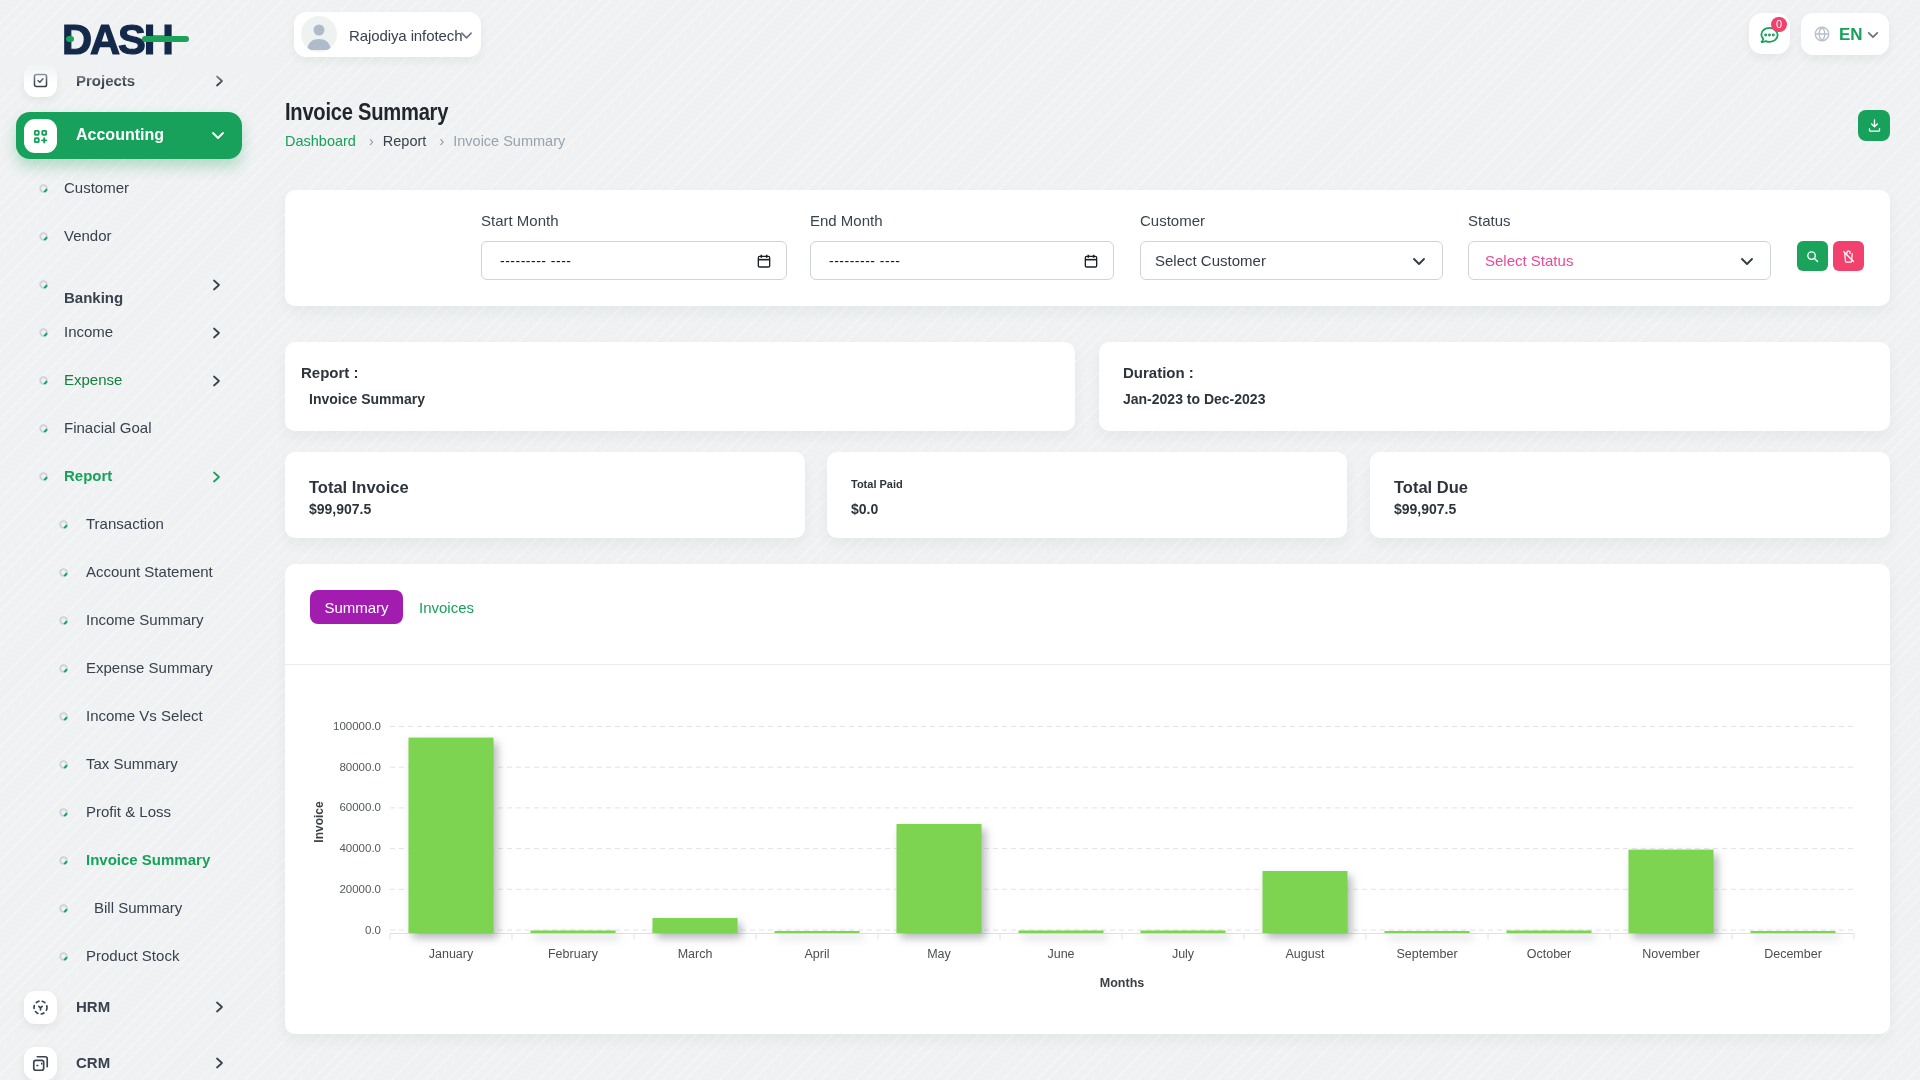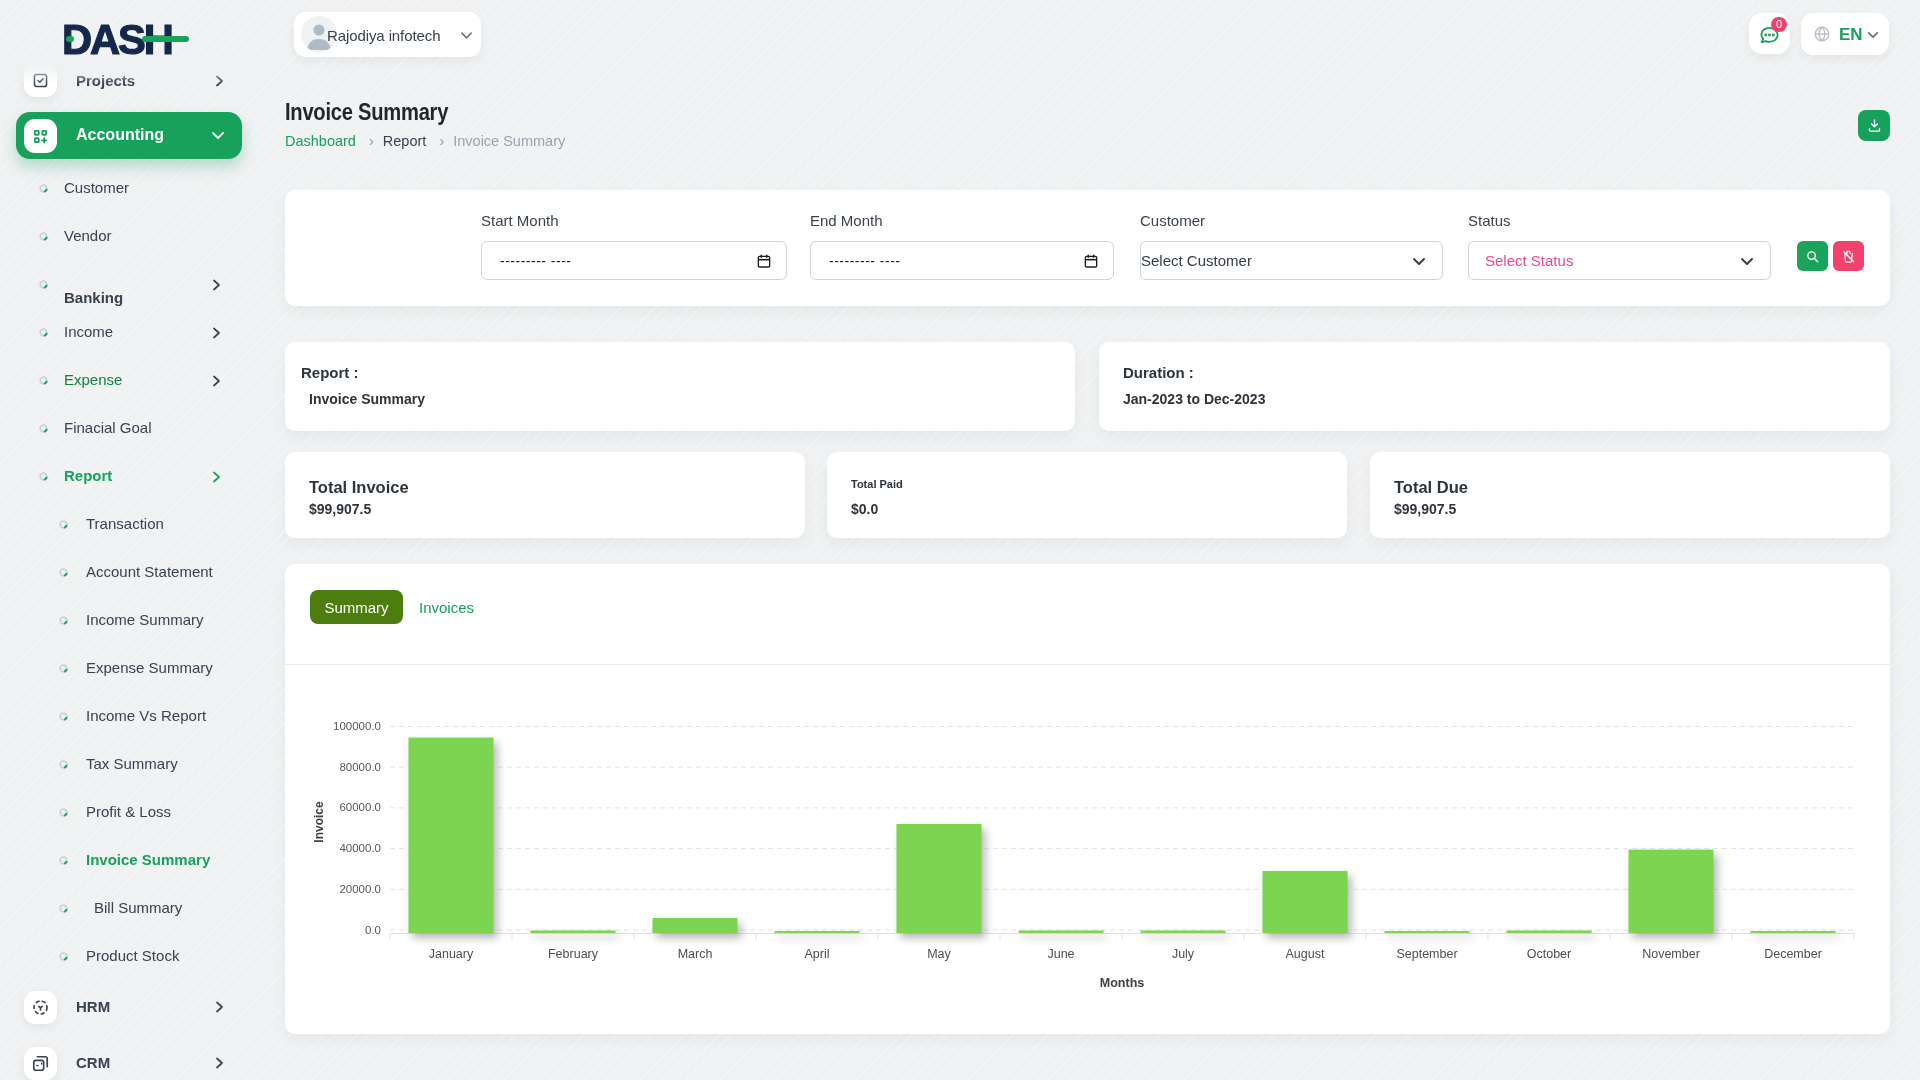--- a/index.html
+++ b/index.html
@@ -116,21 +116,21 @@
   <div class="mitem" style="left:86px; top:611.0px; color:#39424e; font-weight:500;">Income Summary</div>
   <svg class="abs" style="left:59.2px; top:664.0px;" width="9" height="9" viewBox="0 0 9 9">
       <circle cx="4.5" cy="4.5" r="3.3" fill="none" stroke="#ccd2da" stroke-width="1.8"></circle>
       <path d="M7.4 5.8 A3.3 3.3 0 0 1 5.8 7.4" fill="none" stroke="#1aa85f" stroke-width="2.2" stroke-linecap="round"></path>
     </svg>
   <div class="mitem" style="left:86px; top:659.0px; color:#39424e; font-weight:500;">Expense Summary</div>
   <svg class="abs" style="left:59.2px; top:712.0px;" width="9" height="9" viewBox="0 0 9 9">
       <circle cx="4.5" cy="4.5" r="3.3" fill="none" stroke="#ccd2da" stroke-width="1.8"></circle>
       <path d="M7.4 5.8 A3.3 3.3 0 0 1 5.8 7.4" fill="none" stroke="#1aa85f" stroke-width="2.2" stroke-linecap="round"></path>
     </svg>
-  <div class="mitem" style="left:86px; top:707.0px; color:#39424e; font-weight:500;">Income Vs Report</div>
+  <div class="mitem" style="left:86px; top:707.0px; color:#39424e; font-weight:500;">Income Vs Select</div>
   <svg class="abs" style="left:59.2px; top:760.0px;" width="9" height="9" viewBox="0 0 9 9">
       <circle cx="4.5" cy="4.5" r="3.3" fill="none" stroke="#ccd2da" stroke-width="1.8"></circle>
       <path d="M7.4 5.8 A3.3 3.3 0 0 1 5.8 7.4" fill="none" stroke="#1aa85f" stroke-width="2.2" stroke-linecap="round"></path>
     </svg>
   <div class="mitem" style="left:86px; top:755.0px; color:#39424e; font-weight:500;">Tax Summary</div>
   <svg class="abs" style="left:59.2px; top:808.0px;" width="9" height="9" viewBox="0 0 9 9">
       <circle cx="4.5" cy="4.5" r="3.3" fill="none" stroke="#ccd2da" stroke-width="1.8"></circle>
       <path d="M7.4 5.8 A3.3 3.3 0 0 1 5.8 7.4" fill="none" stroke="#1aa85f" stroke-width="2.2" stroke-linecap="round"></path>
     </svg>
   <div class="mitem" style="left:86px; top:803.0px; color:#39424e; font-weight:500;">Profit &amp; Loss</div>
@@ -178,21 +178,21 @@
   <div class="abs" style="left:66px; top:36px; width:8px; height:6px; background:#1aa258; border-radius:3px;"></div>
   <div class="abs" style="left:142px; top:36px; width:47px; height:6px; background:#1aa258; border-radius:3px;"></div>
 
   <div class="abs" style="left:294px; top:12px; width:187px; height:45px; background:#fff; border-radius:12px; box-shadow:0 4px 10px rgba(40,50,60,.06);"></div>
   <div class="abs" style="left:301px; top:16px; width:36px; height:36px; border-radius:50%; background:#eef3f1; overflow:hidden;">
     <svg width="36" height="36" viewBox="0 0 36 36">
         <circle cx="18" cy="14" r="5.5" fill="#aebcc9"></circle>
         <path d="M6 34c1-8 6-11 12-11s11 3 12 11z" fill="#aebcc9"></path>
       </svg>
   </div>
-  <div class="abs" style="left:327px; top:27px; font-size:15px; color:#39424e; letter-spacing:-.1px;">Rajodiya infotech</div>
+  <div class="abs" style="left:349px; top:27px; font-size:15px; color:#39424e; letter-spacing:-.1px;">Rajodiya infotech</div>
   <svg class="abs" style="left:460px; top:31px;" width="13" height="9" viewBox="0 0 14 9">
       <polyline class="chev" points="2,2 7,7 12,2" style="stroke:#6b7280;"></polyline>
     </svg>
 
   <div class="abs" style="left:1749px; top:13px; width:41px; height:41px; background:#fff; border-radius:13px; box-shadow:0 4px 10px rgba(40,50,60,.06);"></div>
   <svg class="abs" style="left:1758px; top:24px;" width="23" height="23" viewBox="0 0 24 24" fill="none" stroke="#17a15b" stroke-width="1.9" stroke-linecap="round" stroke-linejoin="round">
     <path d="M12 4c-4.7 0-8.5 3.1-8.5 7 0 1.7.7 3.2 1.9 4.4-.2 1.4-.8 2.6-1.7 3.4 1.5.2 3-.2 4.3-1 1.2.5 2.6.8 4 .8 4.7 0 8.5-3.1 8.5-7s-3.8-7.6-8.5-7.6z"></path>
     <circle cx="8" cy="11.4" r="0.6" fill="#17a15b"></circle>
       <circle cx="12" cy="11.4" r="0.6" fill="#17a15b"></circle>
       <circle cx="16" cy="11.4" r="0.6" fill="#17a15b"></circle>
@@ -240,21 +240,21 @@
   </div>
   <div class="ctl" style="left:810px; top:241px; width:304px; height:39px;">
     <span style="position:absolute; left:18px; top:11px; font-size:14px; color:#1b1f24; letter-spacing:.5px;">--------- ----</span>
     <svg style="position:absolute; right:14px; top:11px;" width="16" height="16" viewBox="0 0 24 24" fill="none" stroke="#1b1f24" stroke-width="2">
         <rect x="3.5" y="5" width="17" height="16" rx="2"></rect>
         <path d="M3.5 10h17" stroke-width="2.4"></path>
         <path d="M8 2.5V7M16 2.5V7" stroke-width="2.4"></path>
       </svg>
   </div>
   <div class="ctl" style="left:1140px; top:241px; width:303px; height:39px;">
-    <span style="position:absolute; left:0; top:10px; font-size:15px; color:#343c46;text-align:right;">Select Customer</span>
+    <span style="position:absolute; left:14px; top:10px; font-size:15px; color:#343c46;text-align:right;">Select Customer</span>
     <svg style="position:absolute; right:16px; top:15px;" width="14" height="9" viewBox="0 0 14 9">
         <polyline class="chev" points="2,2 7,7 12,2" style="stroke:#343c46; stroke-width:1.9;"></polyline>
       </svg>
   </div>
   <div class="ctl" style="left:1468px; top:241px; width:303px; height:39px;">
     <span style="position:absolute; left:16px; top:10px; font-size:15px; color:#ec4899;">Select Status</span>
     <svg style="position:absolute; right:16px; top:15px;" width="14" height="9" viewBox="0 0 14 9">
         <polyline class="chev" points="2,2 7,7 12,2" style="stroke:#343c46; stroke-width:1.9;"></polyline>
       </svg>
   </div>
@@ -287,21 +287,21 @@
 
   <div class="card" style="left:827px; top:452px; width:520px; height:86px;"></div>
   <div class="abs" style="left:851px; top:478px; font-size:11px; font-weight:700; color:#2e343c;">Total Paid</div>
   <div class="abs" style="left:851px; top:501px; font-size:14px; font-weight:700; color:#2e343c;">$0.0</div>
 
   <div class="card" style="left:1370px; top:452px; width:520px; height:86px;"></div>
   <div class="abs" style="left:1394px; top:478px; font-size:16.5px; font-weight:700; color:#2e343c;">Total Due</div>
   <div class="abs" style="left:1394px; top:501px; font-size:14px; font-weight:700; color:#2e343c;">$99,907.5</div>
 
   <div class="card" style="left:285px; top:564px; width:1605px; height:470px;"></div>
-  <div class="abs" style="left:310px; top:590px; width:93px; height:34px; background:#4d7c0f; border-radius:8px; color:#fff; font-size:15px; display:flex; align-items:center; justify-content:center;">Summary</div>
+  <div class="abs" style="left:310px; top:590px; width:93px; height:34px; background:#a21caf; border-radius:8px; color:#fff; font-size:15px; display:flex; align-items:center; justify-content:center;">Summary</div>
   <div class="abs" style="left:419px; top:599px; font-size:15px; color:#17a15b;">Invoices</div>
   <div class="abs" style="left:285px; top:664px; width:1605px; height:1px; background:#ececec;"></div>
 
   <svg class="abs" style="left:285px; top:564px;" width="1605" height="470" id="chart">
 <defs>
         <filter id="bsh" x="-10%" y="-10%" width="120%" height="120%">
           <feDropShadow dx="4" dy="5" stdDeviation="3" flood-color="#9aa0a5" flood-opacity="0.45"></feDropShadow>
         </filter>
       </defs>
 <line x1="105" y1="162.5" x2="1569" y2="162.5" stroke="#e3e3e3" stroke-dasharray="5,4"></line>

